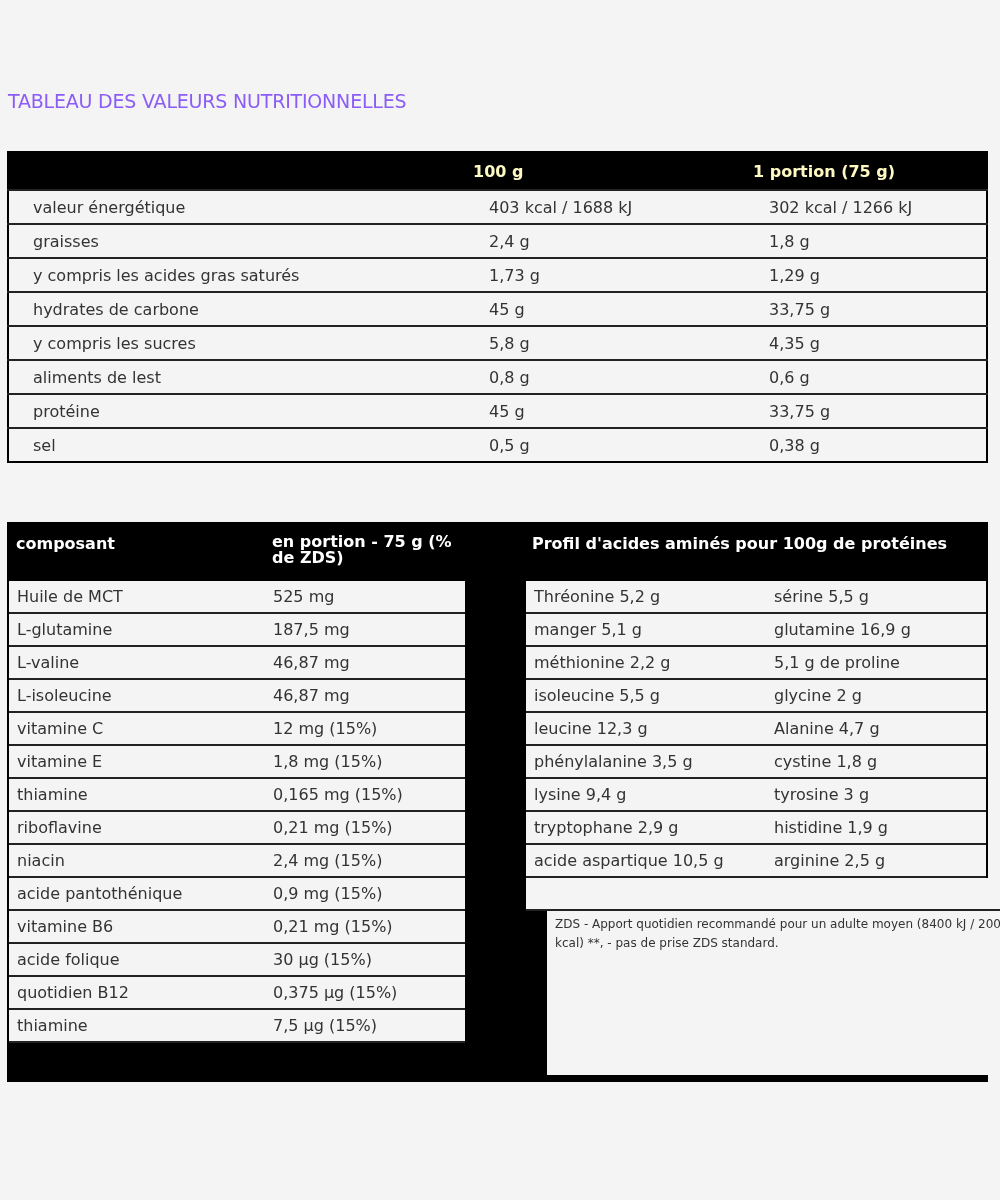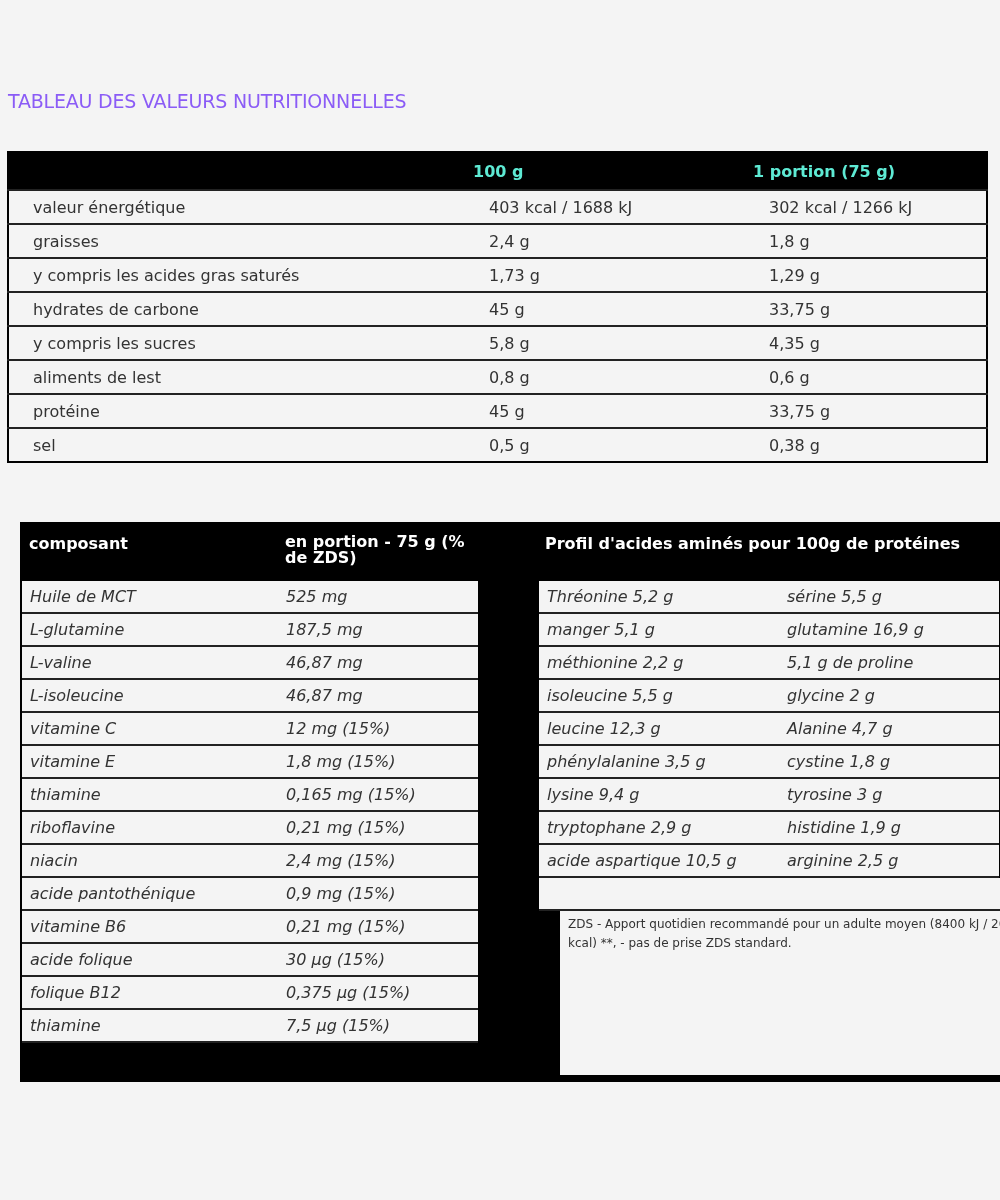--- a/index.html
+++ b/index.html
@@ -16,34 +16,34 @@
     font-size: 19px; font-weight: normal; color: #8b5cf6;
     letter-spacing: -0.2px;
   }
   table { border-collapse: collapse; }
   .t1 {
     position: absolute; left: 7px; top: 151px;
     width: 981px;
     border: 2px solid #000;
   }
   .t1 th {
-    background: #000; color: #5eead4; font-weight: bold;
+    background: #000; color: #fef9c3; font-weight: bold;
     text-align: left; font-size: 16px; height: 36px; padding: 0 8px;
     vertical-align: middle;
   }
   .t1 td {
     height: 32px; padding: 0 24px; font-size: 16px;
     border-top: 2px solid #222; background: #f4f4f4;
     vertical-align: middle; color: #333;
   }
   .t1 .c0 { width: 440px; }
   .t1 .c1 { width: 264px; }
 
   .t2wrap {
-    position: absolute; left: 20px; top: 522px;
+    position: absolute; left: 7px; top: 522px;
     width: 981px; height: 560px;
     background: #000;
   }
   .t2-left-head {
     position: absolute; left: 0; top: 0; width: 458px; height: 56px;
     color: #fff; font-weight: bold; font-size: 16px;
   }
   .t2-left-head .h0 { position: absolute; left: 9px; top: 12px; }
   .t2-left-head .h1 { position: absolute; left: 265px; top: 12px; width: 200px; line-height: 16px; }
   .t2-right-head {
@@ -52,21 +52,20 @@
   }
   .comp-list {
     position: absolute; left: 2px; top: 59px; width: 456px;
   }
   .comp-list table { width: 456px; }
   .comp-list td, .amino-list td {
     height: 31px; padding: 0 8px; font-size: 16px;
     background: #f4f4f4; color: #333;
     border-bottom: 2px solid #222;
     vertical-align: middle;
-    font-style: italic;
   }
   .comp-list td.k { width: 240px; }
   .amino-list {
     position: absolute; left: 519px; top: 59px; width: 496px;
   }
   .amino-list table { width: 460px; }
   .amino-list td.k { width: 224px; }
   .amino-blank {
     height: 31px; background: #f4f4f4; border-bottom: 2px solid #222;
   }
@@ -186,21 +185,21 @@
           </tr>
       <tr>
             <td class="k">vitamine B6</td>
             <td>0,21 mg (15%)</td>
           </tr>
       <tr>
             <td class="k">acide folique</td>
             <td>30 µg (15%)</td>
           </tr>
       <tr>
-            <td class="k">folique B12</td>
+            <td class="k">quotidien B12</td>
             <td>0,375 µg (15%)</td>
           </tr>
       <tr>
             <td class="k">thiamine</td>
             <td>7,5 µg (15%)</td>
           </tr>
     </tbody>
       </table>
   </div>
 

